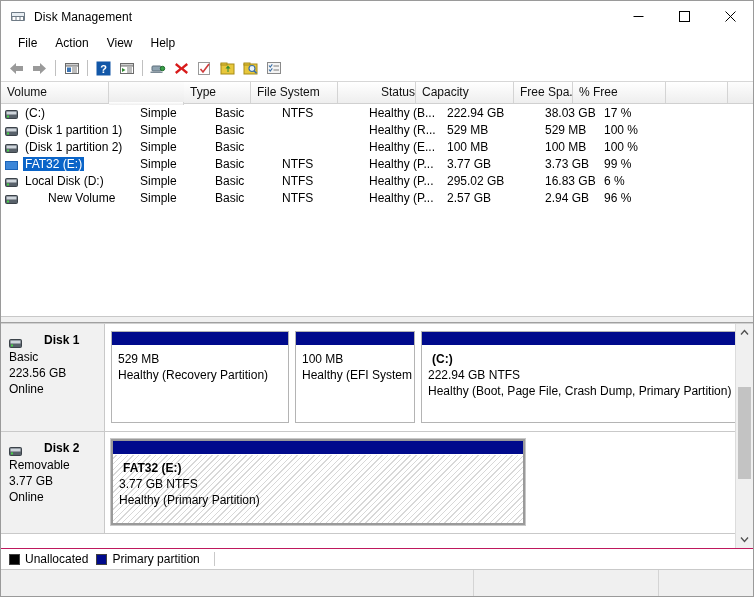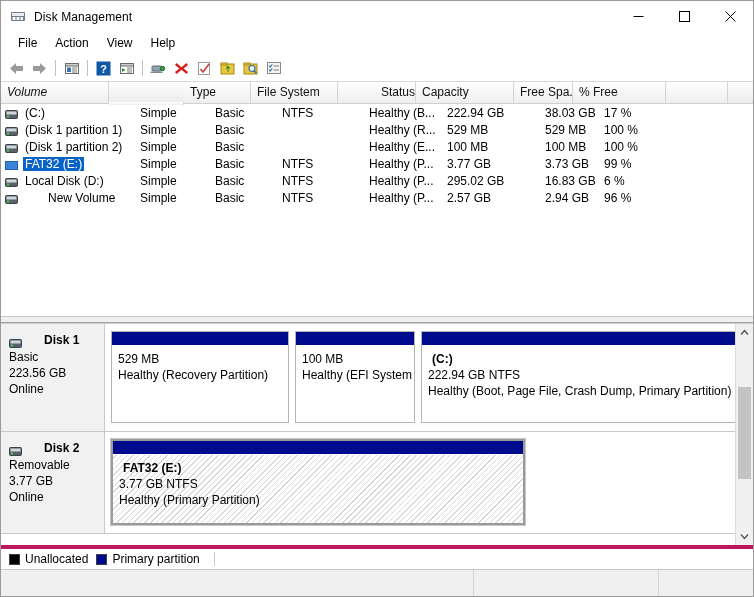--- a/index.html
+++ b/index.html
@@ -304,21 +304,21 @@
   }
 
   
   .legend {
     height: 20px;
     min-height: 20px;
     display: flex;
     align-items: center;
     padding-left: 8px;
     background: #ffffff;
-    border-top: 4px solid #be185d;
+    border-top: 1px solid #be185d;
     font-size: 12px;
     gap: 8px;
   }
   .legend-item {
     display: flex;
     align-items: center;
     cursor: default;
   }
   .legend-swatch {
     width: 11px;
@@ -478,21 +478,21 @@
         <path d="M3 4.5 L4.2 6 L6.3 3.4" fill="none" stroke="#3a6ea5" stroke-width="1.1"></path>
         <path d="M3 8.5 L4.2 10 L6.3 7.4" fill="none" stroke="#3a6ea5" stroke-width="1.1"></path>
         <line x1="7.5" y1="5" x2="13" y2="5" stroke="#7a7a7a"></line>
         <line x1="7.5" y1="9" x2="13" y2="9" stroke="#7a7a7a"></line>
       </svg>
     </div>
   </div>
 
   <div class="listpane">
     <div class="lv-header" id="lv-header">
-        <div class="lv-th" style="width: 108px; font-style: italic;">Volume</div>
+        <div class="lv-th" style="width: 108px;">Volume</div>
         <div class="lv-th" style="width: 75px; margin-top: 20px;">Layout</div>
         <div class="lv-th" style="width: 67px;">Type</div>
         <div class="lv-th" style="width: 87px;">File System</div>
         <div class="lv-th" style="width: 78px; text-align: right;">Status</div>
         <div class="lv-th" style="width: 98px;">Capacity</div>
         <div class="lv-th" style="width: 59px;">Free Spa...</div>
         <div class="lv-th" style="width: 93px;">% Free</div>
         <div class="lv-th" style="width: 62px;"></div>
       </div>
     <div class="lv-body" id="lv-body">

